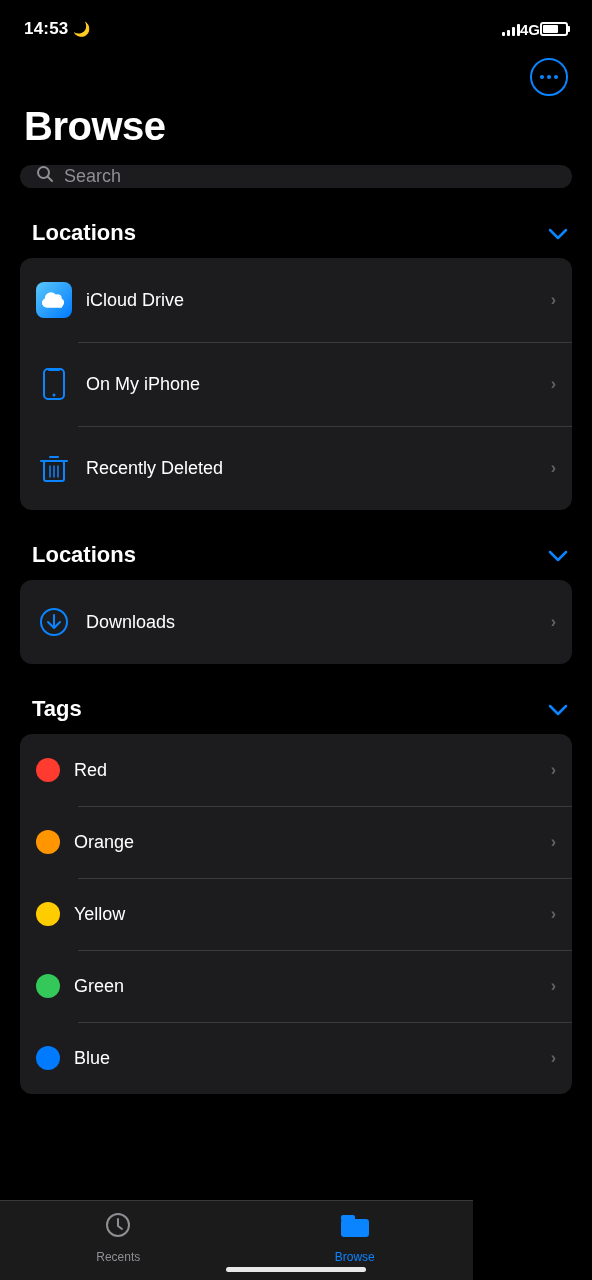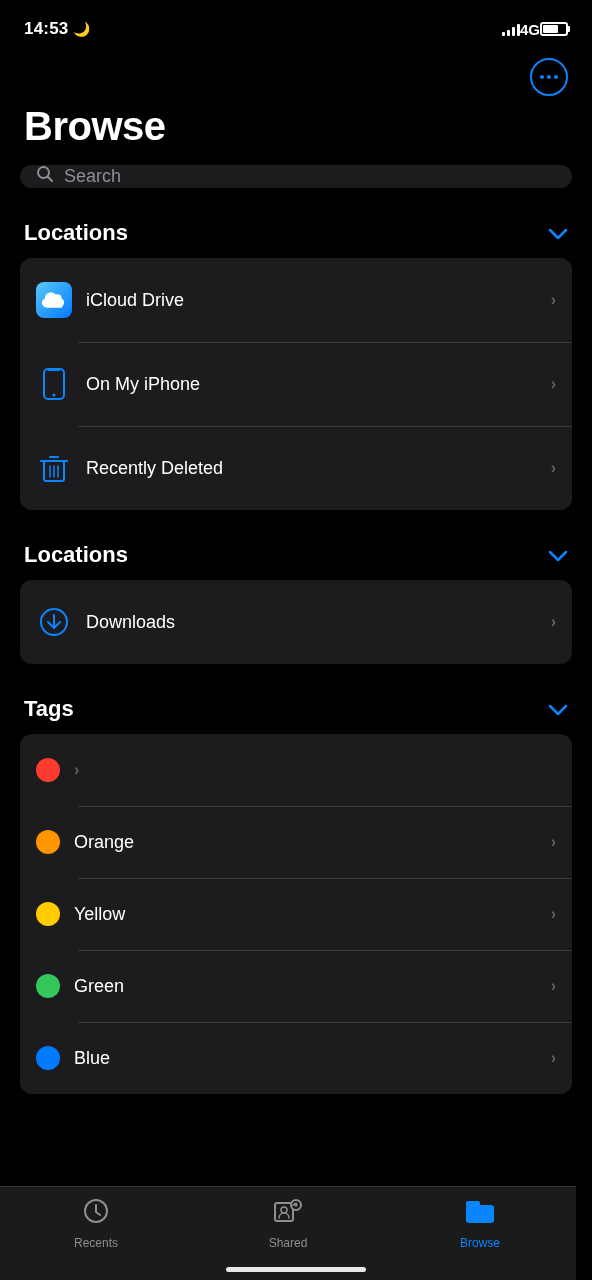--- a/index.html
+++ b/index.html
@@ -140,20 +140,21 @@
       font-size: 18px;
       font-weight: 400;
     }
 
     
     .section-header {
       display: flex;
       justify-content: space-between;
       align-items: center;
       padding: 8px 24px 12px;
+      margin-left: 8px;
     }
     .section-title {
       font-size: 22px;
       font-weight: 700;
       color: #fff;
     }
     .chevron-down {
       color: #0A84FF;
       font-size: 20px;
     }
@@ -223,27 +224,27 @@
       border-radius: 50%;
       margin-right: 14px;
       flex-shrink: 0;
     }
 
     
     .tab-bar {
       position: fixed;
       bottom: 0;
       left: 0;
-      width: 576px;
+      width: 473px;
       background: rgba(28,28,30,0.95);
       border-top: 0.5px solid #3A3A3C;
       display: flex;
       justify-content: space-around;
       align-items: flex-start;
-      padding: 10px 0 30px;
+      padding: 10px 0 16px;
     }
     .tab-item {
       display: flex;
       flex-direction: column;
       align-items: center;
       gap: 4px;
       cursor: pointer;
       min-width: 80px;
     }
     .tab-icon {
@@ -417,20 +418,21 @@
       <svg width="20" height="12" viewBox="0 0 20 12" fill="none">
         <path d="M2 2L10 10L18 2" stroke="#0A84FF" stroke-width="2.5" stroke-linecap="round" stroke-linejoin="round"></path>
       </svg>
     </span>
   </div>
 
   <div class="list-card">
 
     <div class="list-item">
       <div class="tag-dot" style="background: #FF3B30;"></div>
+      <span class="item-label">Red</span>
       <span class="chevron-right">›</span>
     </div>
 
     <div class="list-item">
       <div class="tag-dot" style="background: #FF9500;"></div>
       <span class="item-label">Orange</span>
       <span class="chevron-right">›</span>
     </div>
 
     <div class="list-item">
@@ -459,34 +461,20 @@
   <div class="tab-item tab-inactive">
     <span class="tab-icon">
       <svg width="28" height="28" viewBox="0 0 28 28" fill="none">
         <circle cx="14" cy="14" r="11" stroke="#8E8E93" stroke-width="2"></circle>
         <path d="M14 8V15L18 18" stroke="#8E8E93" stroke-width="2" stroke-linecap="round" stroke-linejoin="round"></path>
       </svg>
     </span>
     <span class="tab-label">Recents</span>
   </div>
 
-  <div class="tab-item tab-inactive">
-    <span class="tab-icon">
-      <svg width="30" height="28" viewBox="0 0 30 28" fill="none">
-        <rect x="2" y="6" width="18" height="18" rx="2" stroke="#8E8E93" stroke-width="2"></rect>
-        <circle cx="23" cy="8" r="5" fill="#1C1C1E" stroke="#8E8E93" stroke-width="2"></circle>
-        <path d="M20 8.5C20.8 7 22 6.3 23.5 6.5" stroke="#8E8E93" stroke-width="1.5" stroke-linecap="round"></path>
-        <circle cx="23" cy="8" r="1.5" fill="#8E8E93"></circle>
-
-        <circle cx="11" cy="13" r="3" stroke="#8E8E93" stroke-width="1.5"></circle>
-        <path d="M6 21C6 18.2 8.2 16 11 16C13.8 16 16 18.2 16 21" stroke="#8E8E93" stroke-width="1.5" stroke-linecap="round"></path>
-      </svg>
-    </span>
-    <span class="tab-label">Shared</span>
-  </div>
 
   <div class="tab-item tab-active">
     <span class="tab-icon">
       <svg width="32" height="28" viewBox="0 0 32 28" fill="none">
         <rect x="2" y="8" width="28" height="18" rx="3" fill="#0A84FF"></rect>
         <path d="M2 11H30" stroke="#0084FF" stroke-width="0.5" opacity="0.3"></path>
         <rect x="2" y="4" width="14" height="6" rx="2" fill="#0A84FF"></rect>
       </svg>
     </span>
     <span class="tab-label">Browse</span>

